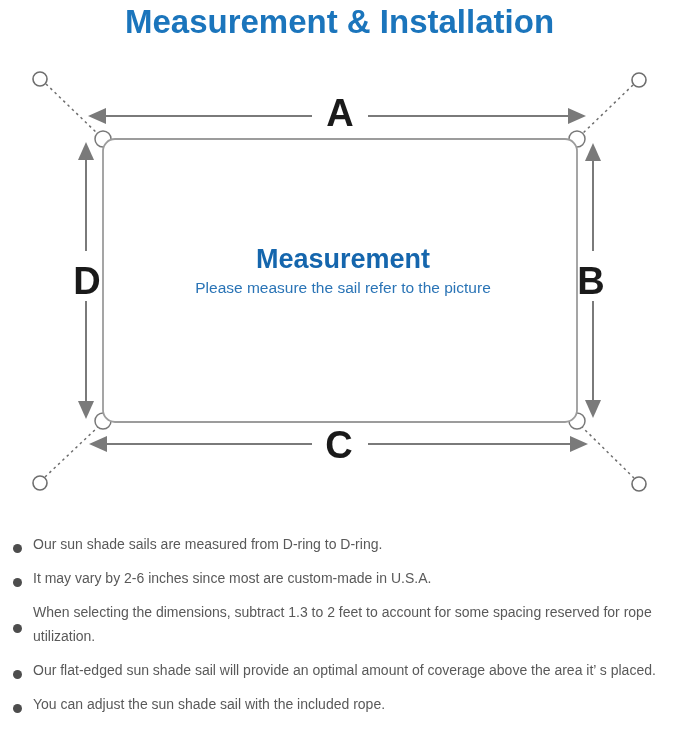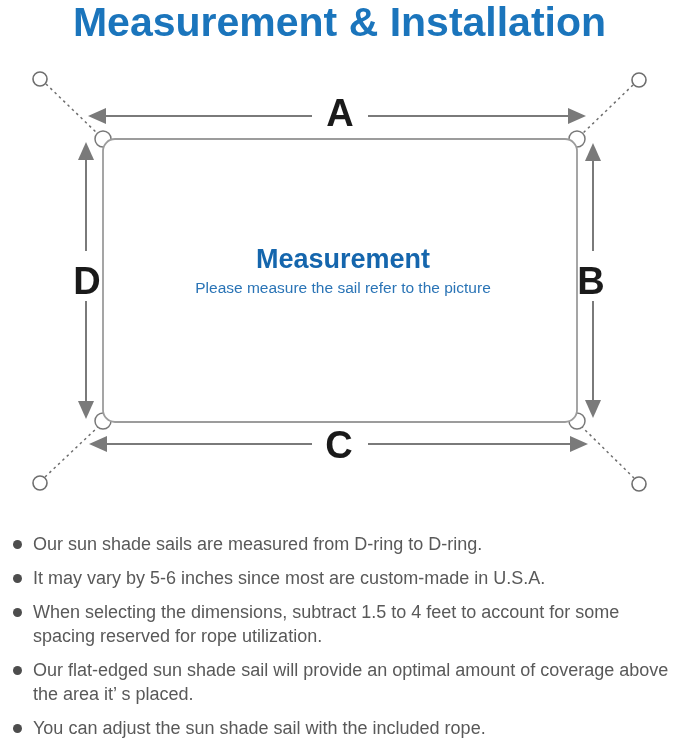--- a/index.html
+++ b/index.html
@@ -10,21 +10,21 @@
     background: #ffffff;
     font-family: "Liberation Sans", sans-serif;
     overflow: hidden;
   }
   .title {
     position: absolute;
     top: 0; left: 0;
     width: 679px;
     margin: 0;
     text-align: center;
-    font-size: 41px;
+    font-size: 33px;
     line-height: 44px;
     font-weight: bold;
     letter-spacing: 0px;
     color: var(--title_blue, #1b75bc);
   }
   .diagram {
     position: absolute;
     top: 0; left: 0;
     width: 679px;
     height: 515px;
@@ -49,24 +49,24 @@
     position: absolute;
     top: 532px;
     left: 10px;
     width: 660px;
     margin: 0;
     padding: 0;
     list-style: none;
   }
   .note-item {
     display: flex;
-    align-items: flex-start;
+    align-items: center;
     margin-bottom: 10px;
     color: var(--text_gray, #595959);
-    font-size: 18px;
+    font-size: 14px;
     line-height: 24px;
   }
   .bullet-dot {
     flex: 0 0 auto;
     width: 9px;
     height: 9px;
     border-radius: 50%;
     background: var(--dot_gray, #4d4d4d);
     margin: 8px 11px 0 3px;
   }
@@ -141,25 +141,25 @@
     <text class="center-subtitle" x="343" y="293" text-anchor="middle">Please measure the sail refer to the picture</text>
   </svg>
 
   <ul class="notes">
     <li class="note-item">
       <span class="bullet-dot"></span>
       <span class="note-text">Our sun shade sails are measured from D-ring to D-ring.</span>
     </li>
     <li class="note-item">
       <span class="bullet-dot"></span>
-      <span class="note-text">It may vary by 5-6 inches since most are custom-made in U.S.A.</span>
+      <span class="note-text">It may vary by 2-6 inches since most are custom-made in U.S.A.</span>
     </li>
     <li class="note-item">
       <span class="bullet-dot"></span>
-      <span class="note-text">When selecting the dimensions, subtract 1.5 to 4 feet to account for some spacing reserved for rope utilization.</span>
+      <span class="note-text">When selecting the dimensions, subtract 1.3 to 2 feet to account for some spacing reserved for rope utilization.</span>
     </li>
     <li class="note-item">
       <span class="bullet-dot"></span>
       <span class="note-text">Our flat-edged sun shade sail will provide an optimal amount of coverage above the area it’ s placed.</span>
     </li>
     <li class="note-item">
       <span class="bullet-dot"></span>
       <span class="note-text">You can adjust the sun shade sail with the included rope.</span>
     </li>
   </ul>

